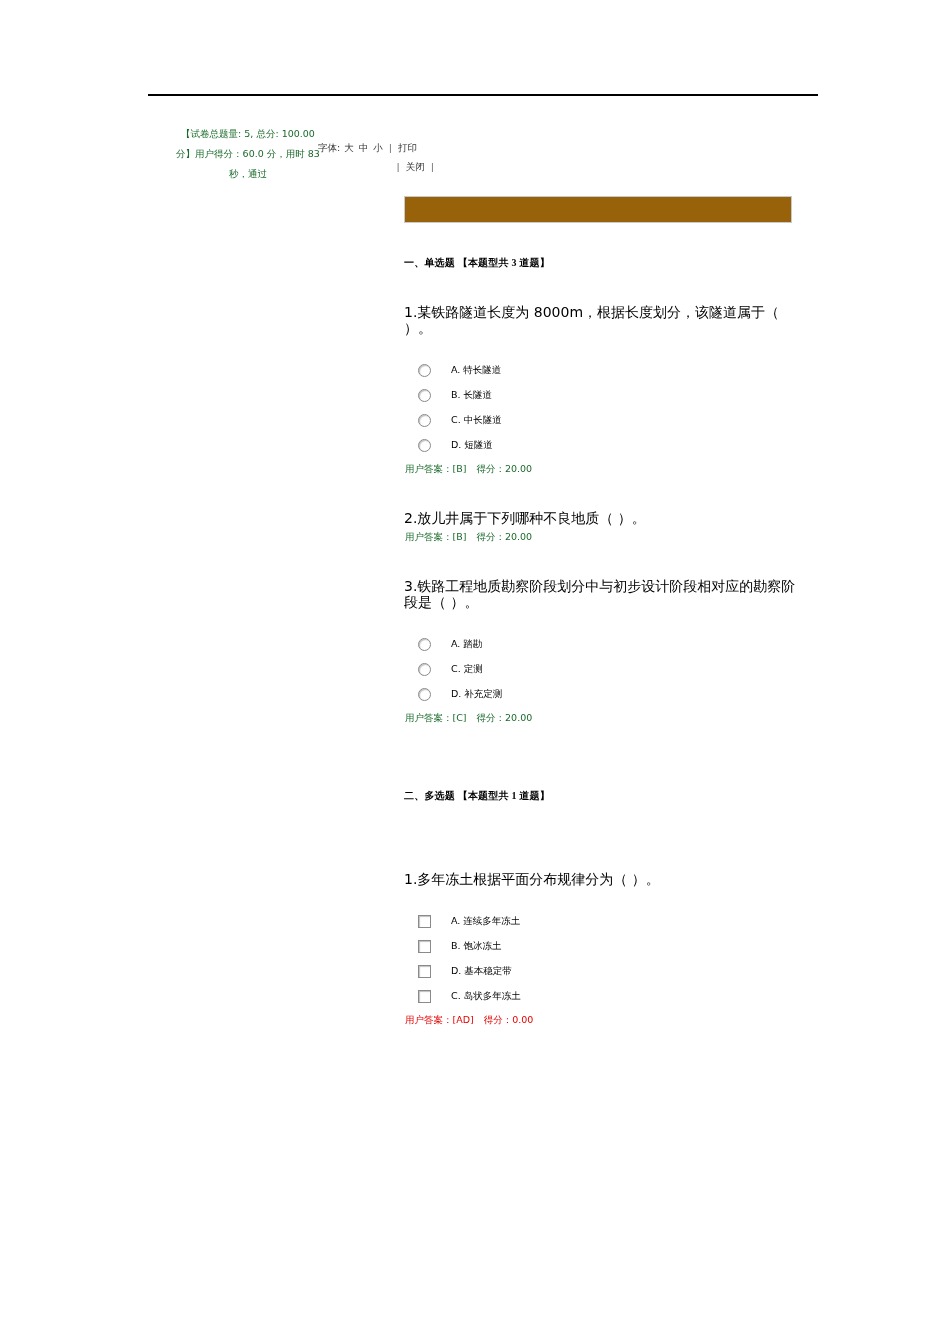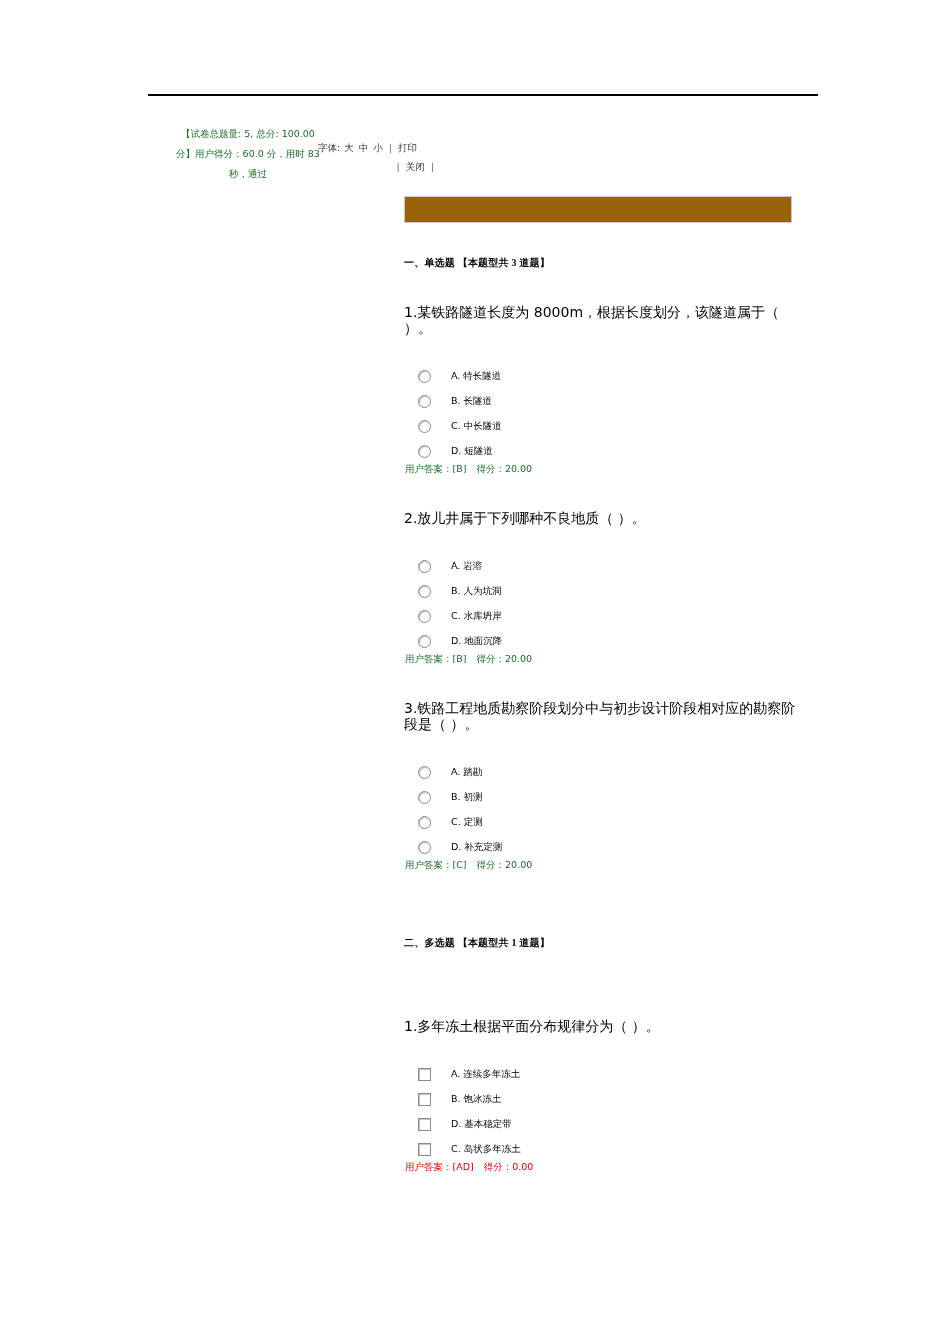--- a/index.html
+++ b/index.html
@@ -95,21 +95,21 @@
     font-size: 14px;
     color: #000000;
     line-height: 16px;
   }
   .options {
     margin-top: 22px;
     margin-left: 14px;
   }
   .option-row {
     display: flex;
-    align-items: flex-end;
+    align-items: center;
     height: 25px;
   }
   .radio {
     width: 11px;
     height: 11px;
     border-radius: 50%;
     border: 1.5px solid #8a8a8a;
     background: #ffffff;
     box-shadow: inset 1px 1px 1px rgba(0,0,0,0.25);
     flex: 0 0 auto;
@@ -189,50 +189,28 @@
           </div>
           <div class="option-row">
             <span class="radio"></span>
             <span class="option-label">D.  短隧道</span>
           </div>
         </div>
         <div class="answer-line correct"><span>用户答案：</span><span>[B]</span><span class="answer-gap"></span><span>得分：</span><span>20.00</span></div>
       </div>
       <div class="question">
         <div class="stem">2.放儿井属于下列哪种不良地质（  ）。</div>
-        <div class="options">
-          <div class="option-row">
-            <span class="radio"></span>
-            <span class="option-label">A.  岩溶</span>
-          </div>
-          <div class="option-row">
-            <span class="radio"></span>
-            <span class="option-label">B.  人为坑洞</span>
-          </div>
-          <div class="option-row">
-            <span class="radio"></span>
-            <span class="option-label">C.  水库坍岸</span>
-          </div>
-          <div class="option-row">
-            <span class="radio"></span>
-            <span class="option-label">D.  地面沉降</span>
-          </div>
-        </div>
         <div class="answer-line correct"><span>用户答案：</span><span>[B]</span><span class="answer-gap"></span><span>得分：</span><span>20.00</span></div>
       </div>
       <div class="question">
         <div class="stem">3.铁路工程地质勘察阶段划分中与初步设计阶段相对应的勘察阶段是（  ）。</div>
         <div class="options">
           <div class="option-row">
             <span class="radio"></span>
             <span class="option-label">A.  踏勘</span>
-          </div>
-          <div class="option-row">
-            <span class="radio"></span>
-            <span class="option-label">B.  初测</span>
           </div>
           <div class="option-row">
             <span class="radio"></span>
             <span class="option-label">C.  定测</span>
           </div>
           <div class="option-row">
             <span class="radio"></span>
             <span class="option-label">D.  补充定测</span>
           </div>
         </div>

